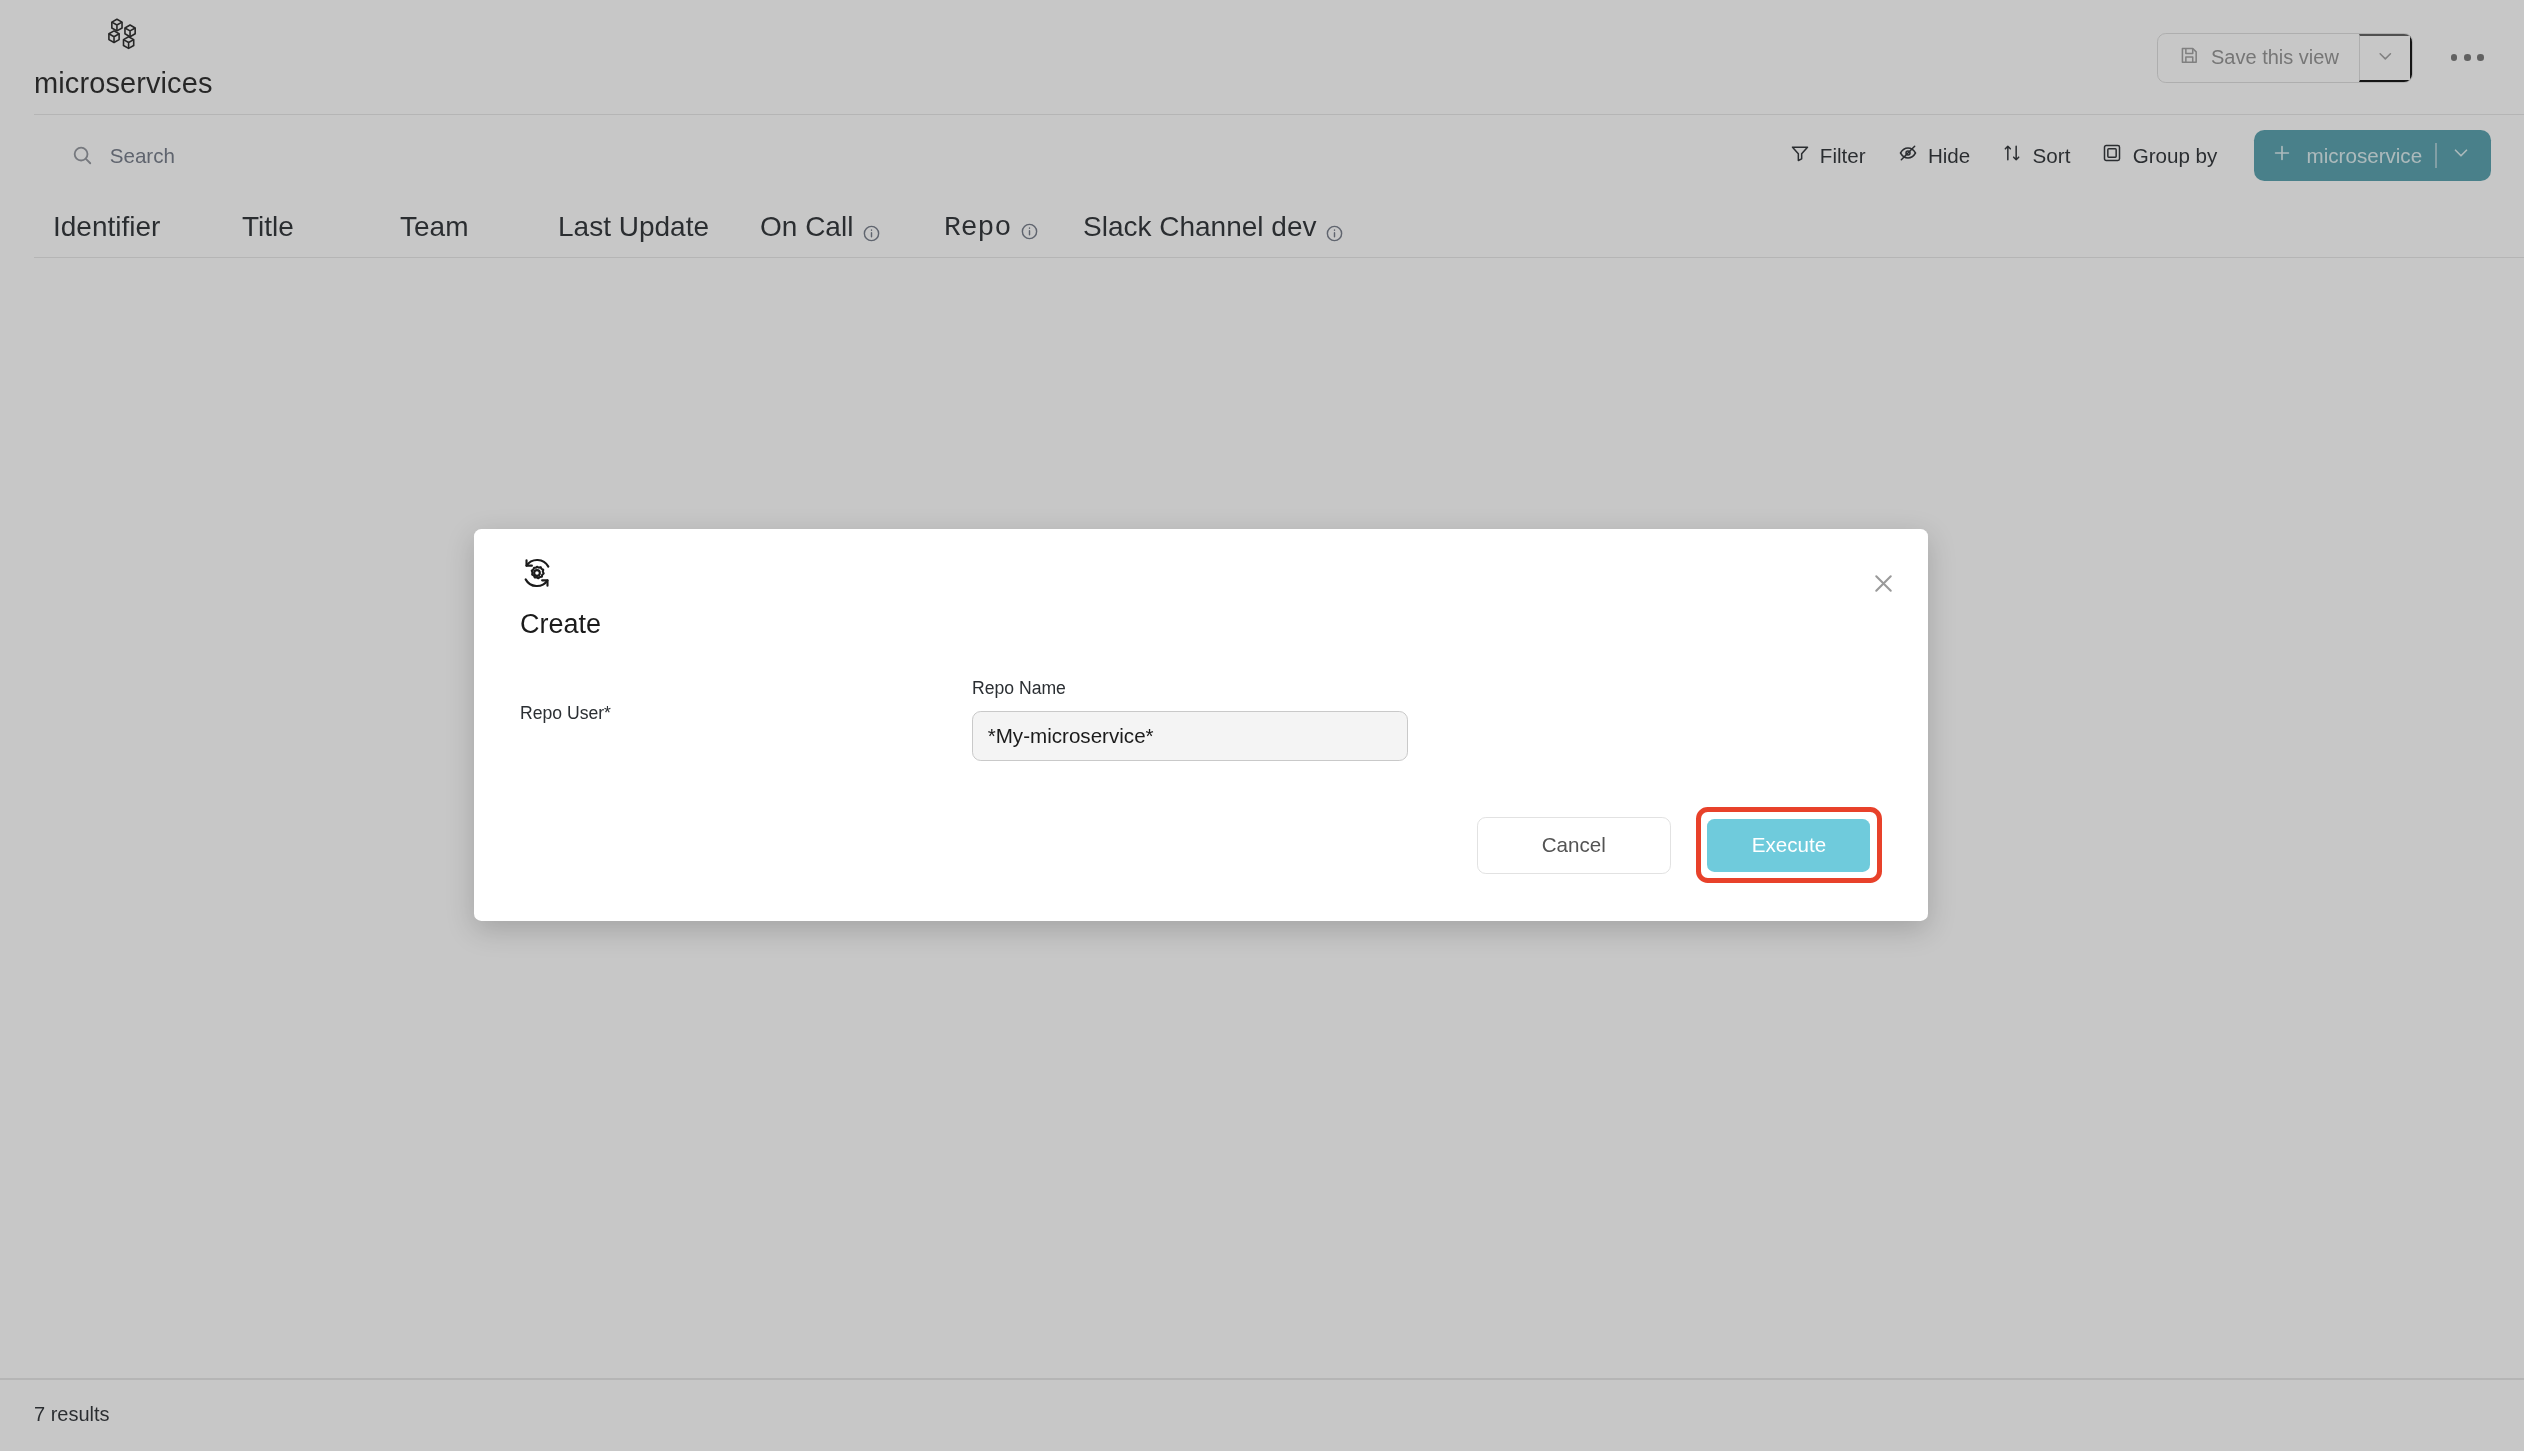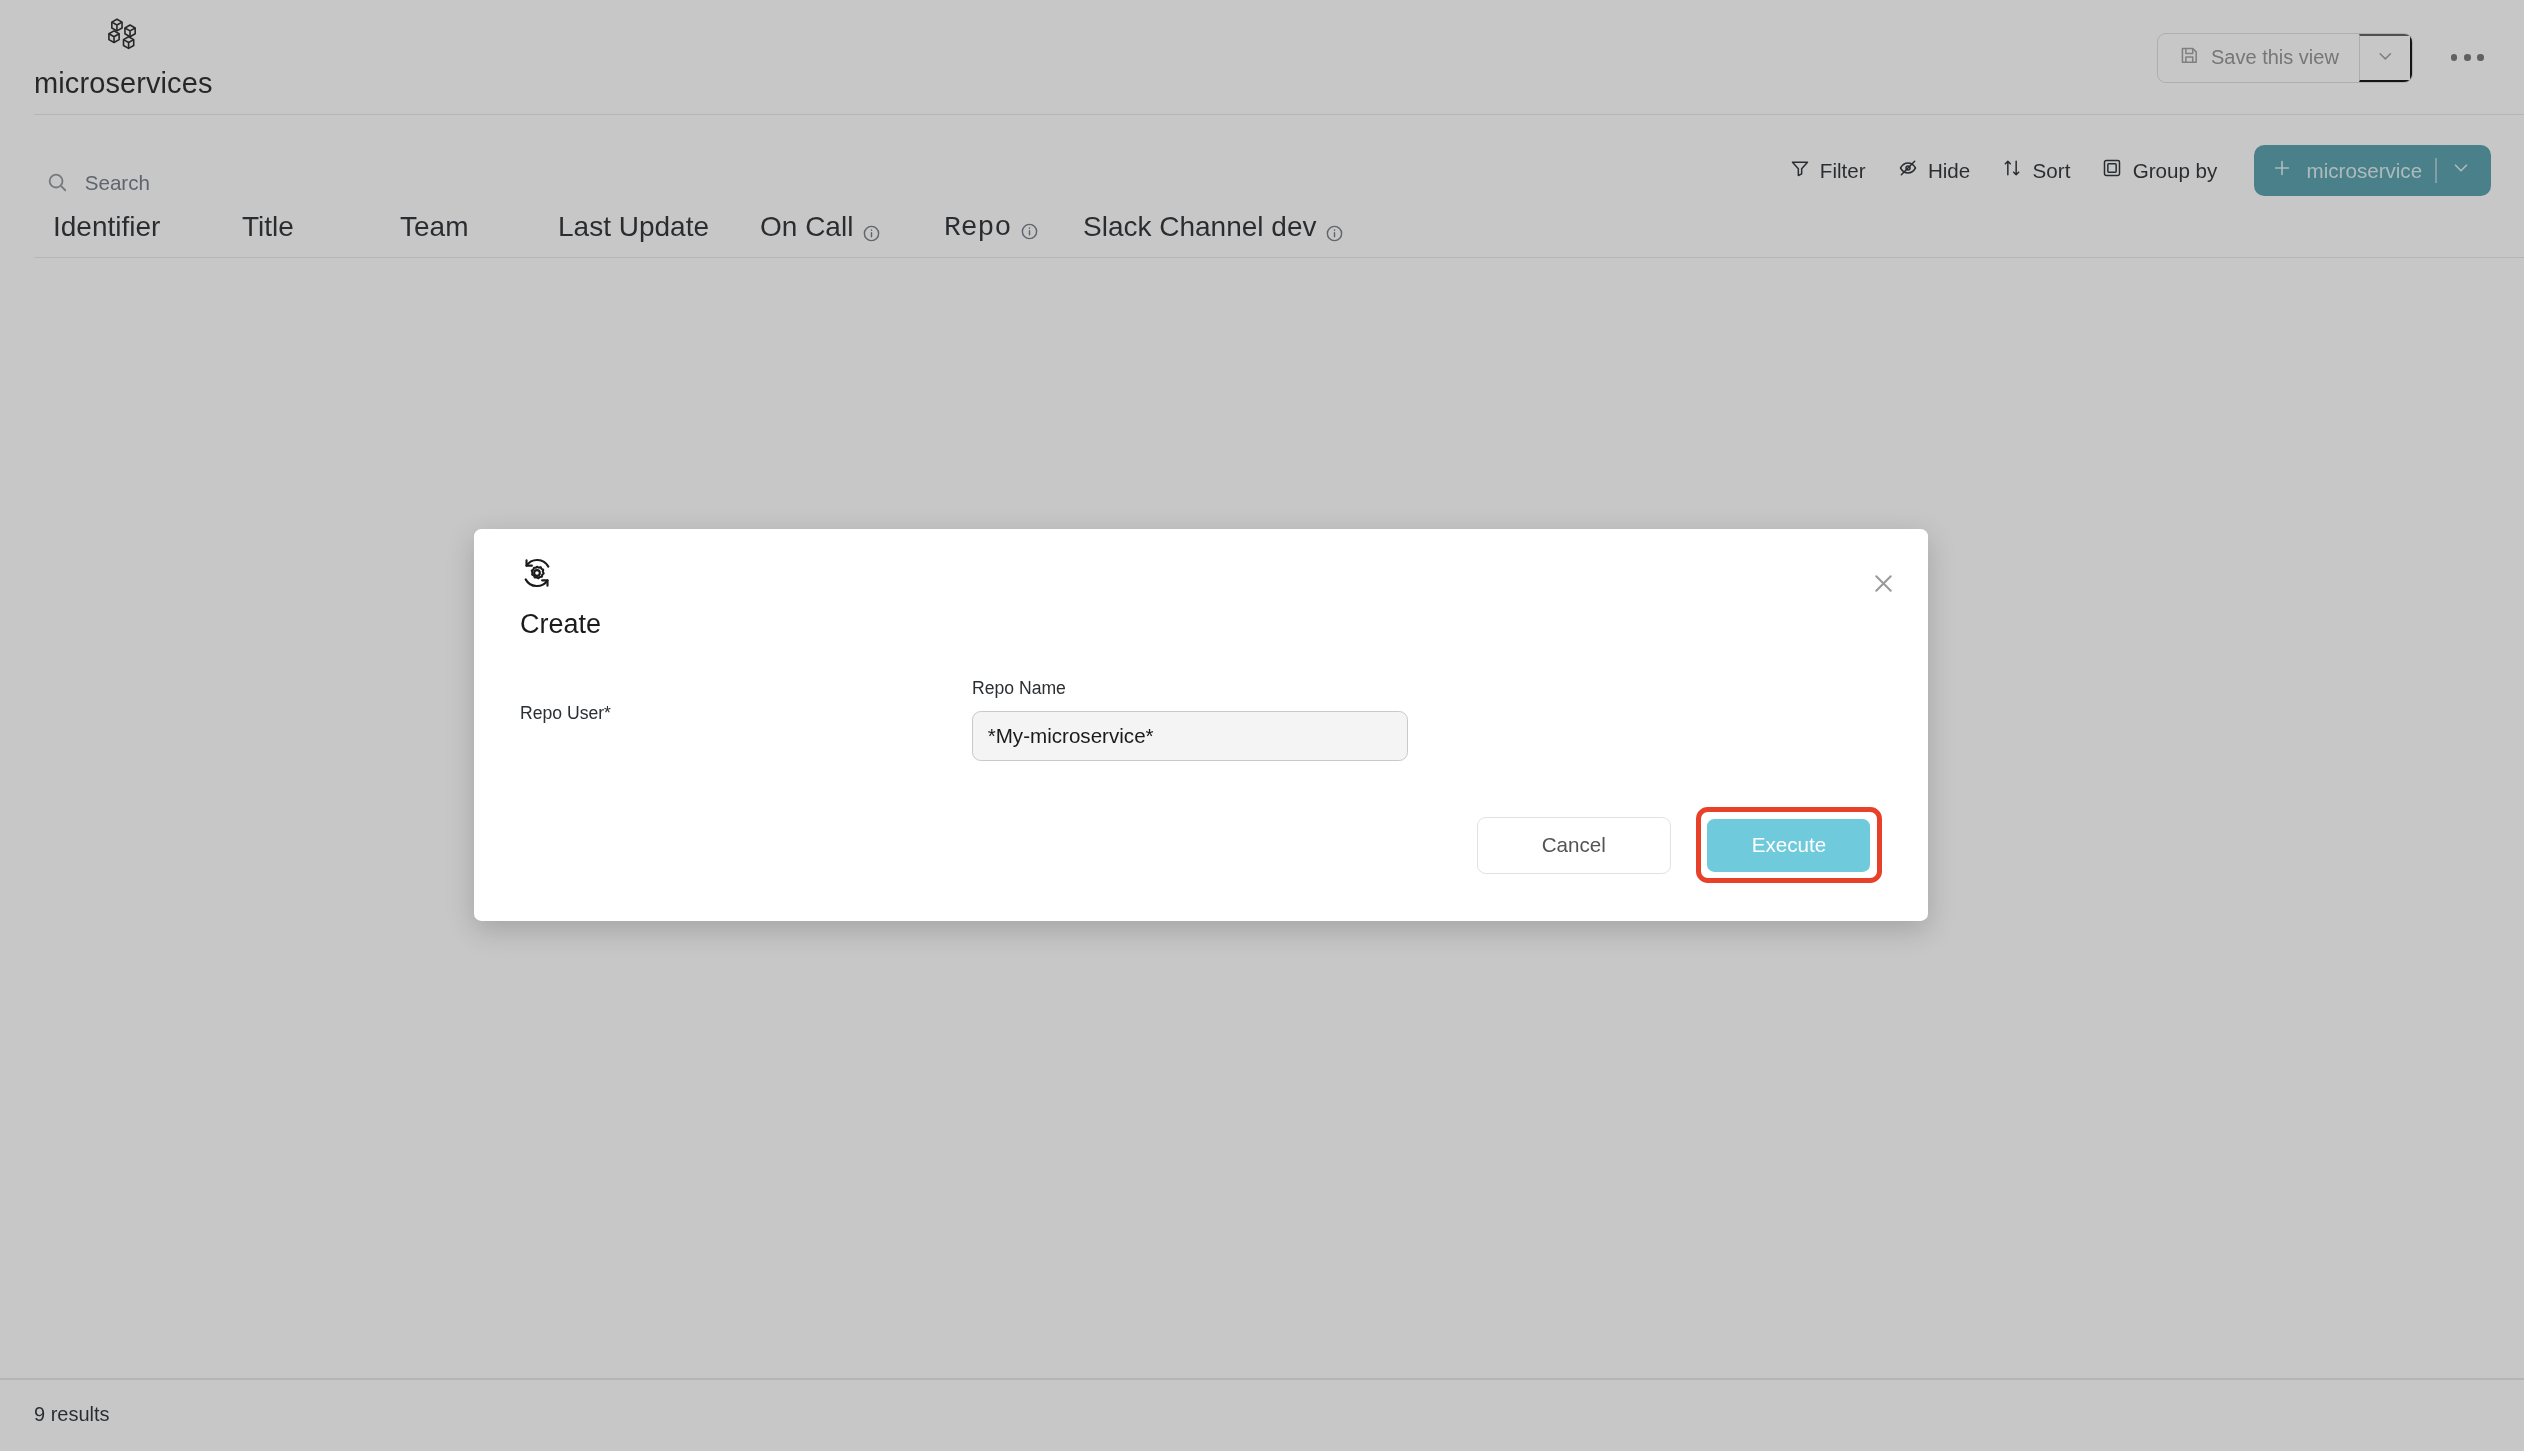--- a/index.html
+++ b/index.html
@@ -107,23 +107,24 @@
     border-radius: 50%;
     background: #6e6e6e;
     display: block;
   }
 
   
   .toolbar {
     height: 81px;
     flex: 0 0 81px;
     display: flex;
-    align-items: flex-end;
+    align-items: center;
     padding: 0 34px 0 46px;
     box-sizing: border-box;
+    margin-left: 25px;
   }
   .search-box {
     display: flex;
     align-items: center;
     gap: 14.7px;
     min-width: 308px;
   }
   .search-input {
     border: 0;
     outline: 0;
@@ -492,21 +493,21 @@
             <circle cx="12" cy="12" r="9"></circle>
             <path d="M12 11v5M12 7.6v.2"></path>
           </svg>
       </span>
     </div>
   </div>
 
   <div class="table-body"></div>
 
   <div class="table-foot">
-    <span class="results-text">9 results</span>
+    <span class="results-text">7 results</span>
   </div>
 </div>
 
 <div id="overlay"></div>
 
 <div id="modal">
   <span class="modal-logo">
     <svg viewBox="0 0 24 24" width="34" height="34" fill="none" stroke="#1b1b1b" stroke-width="1.5" stroke-linecap="round" stroke-linejoin="round">
       <path d="M20 7.5A9 9 0 0 0 4.6 6.8"></path>
         <path d="M4 16.5A9 9 0 0 0 19.4 17.2"></path>

